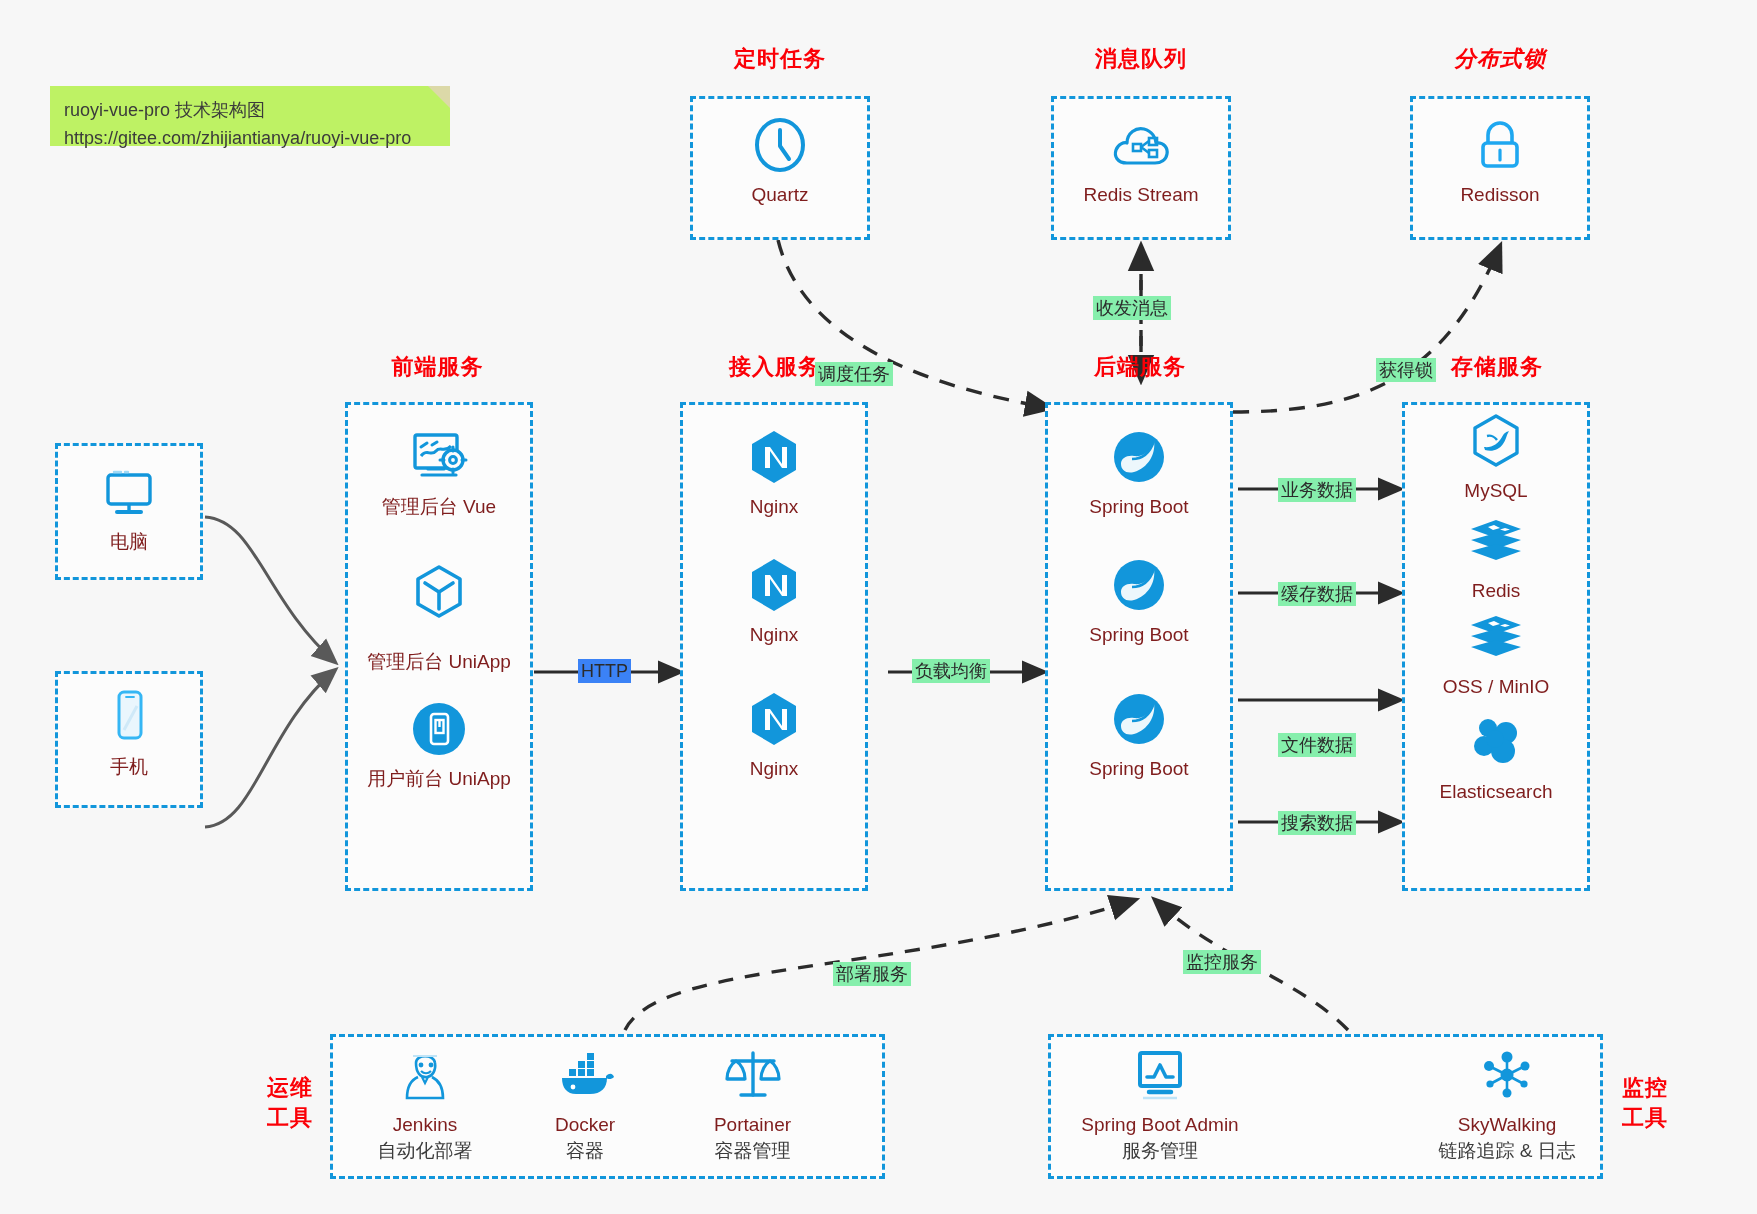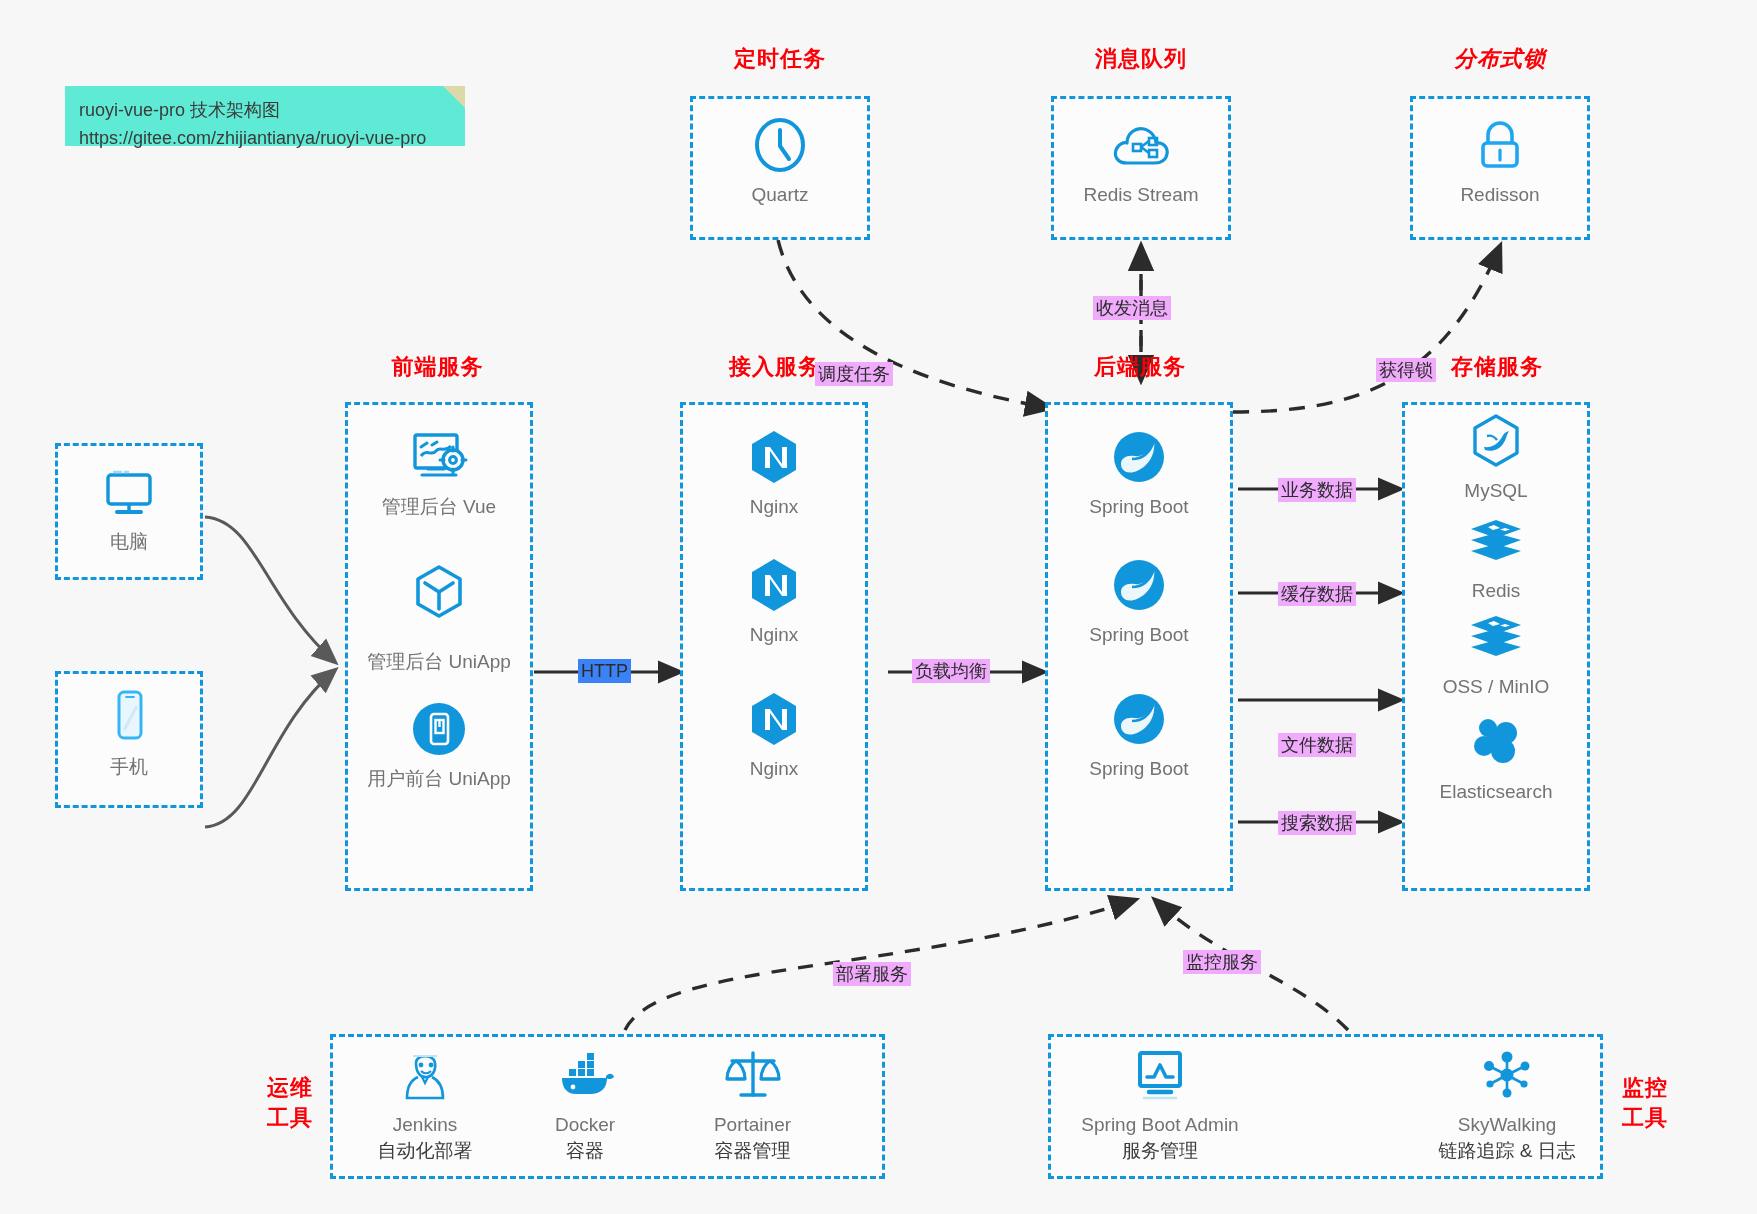--- a/index.html
+++ b/index.html
@@ -39,55 +39,55 @@
     display:flex;flex-direction:column;align-items:center;justify-content:flex-start;
     text-align:center;
   }
   .node .ico{
     display:flex;align-items:center;justify-content:center;
     height:58px;
   }
   .node .cap{
     margin-top:8px;
     font-size:19px;
-    color:#737373;
+    color:#7f1d1d;
     line-height:26px;
     white-space:nowrap;
   }
   .node .cap2{
     font-size:19px;
     color:#3b3b3b;
     line-height:26px;
     white-space:nowrap;
   }
 
   
   .note{
     position:absolute;
-    left:65px;top:86px;width:400px;height:60px;
-    background:#5eead4;
+    left:50px;top:86px;width:400px;height:60px;
+    background:#bef264;
     color:#3b3b3b;
     font-size:18px;
     line-height:28px;
     padding:10px 14px 0 14px;
     box-sizing:border-box;
     white-space:nowrap;
   }
   .note .fold{
     position:absolute;right:0;top:0;
     width:0;height:0;
     border-left:22px solid transparent;
     border-top:22px solid #dcd9a8;
   }
   .note .l{display:block;}
 
   
   .elabel{
     position:absolute;
-    background:#f0abfc;
+    background:#86efac;
     color:#2b2b2b;
     font-size:18px;
     line-height:22px;
     padding:1px 3px;
     white-space:nowrap;
   }
   .elabel.w{background:#3b82f6;}
 </style>
 </head>
 <body>

